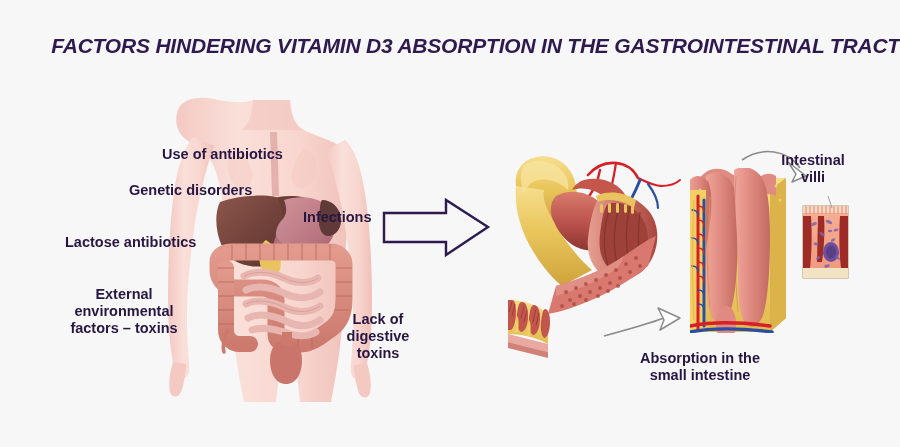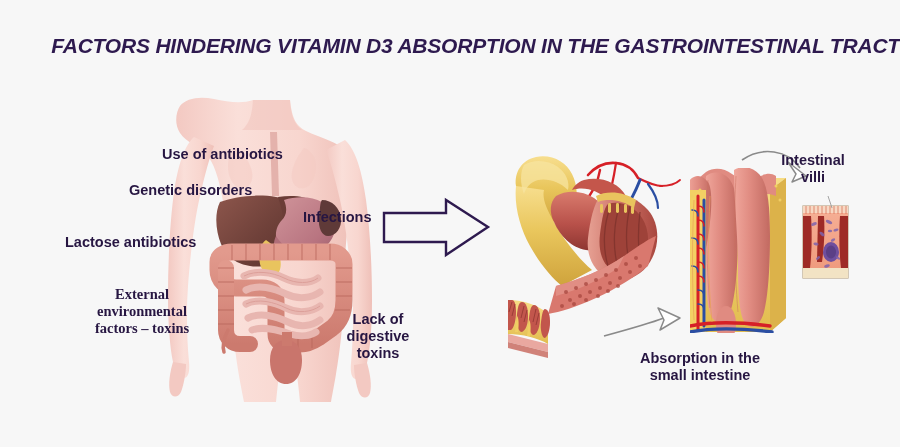--- a/index.html
+++ b/index.html
@@ -443,21 +443,21 @@
   </svg>
 
   <div class="lbl" style="left:162px;top:146px;">Use of antibiotics</div>
 
   <div class="lbl" style="left:303px;top:165px;margin-top:44px;">Infections</div>
 
   <div class="lbl" style="left:129px;top:182px;">Genetic disorders</div>
 
   <div class="lbl" style="left:65px;top:234px;">Lactose antibiotics</div>
 
-  <div class="lbl c" style="left:82px;top:286px;width:120px;font-family:Liberation Serif, serif;">External
+  <div class="lbl c" style="left:64px;top:286px;width:120px;">External
 environmental
 factors – toxins</div>
 
   <div class="lbl c" style="left:320px;top:311px;width:116px;">Lack of digestive
 toxins</div>
 
   <div class="lbl c" style="left:761px;top:152px;width:104px;">Intestinal
 villi</div>
 
   <div class="lbl c" style="left:624px;top:350px;width:152px;">Absorption in the

